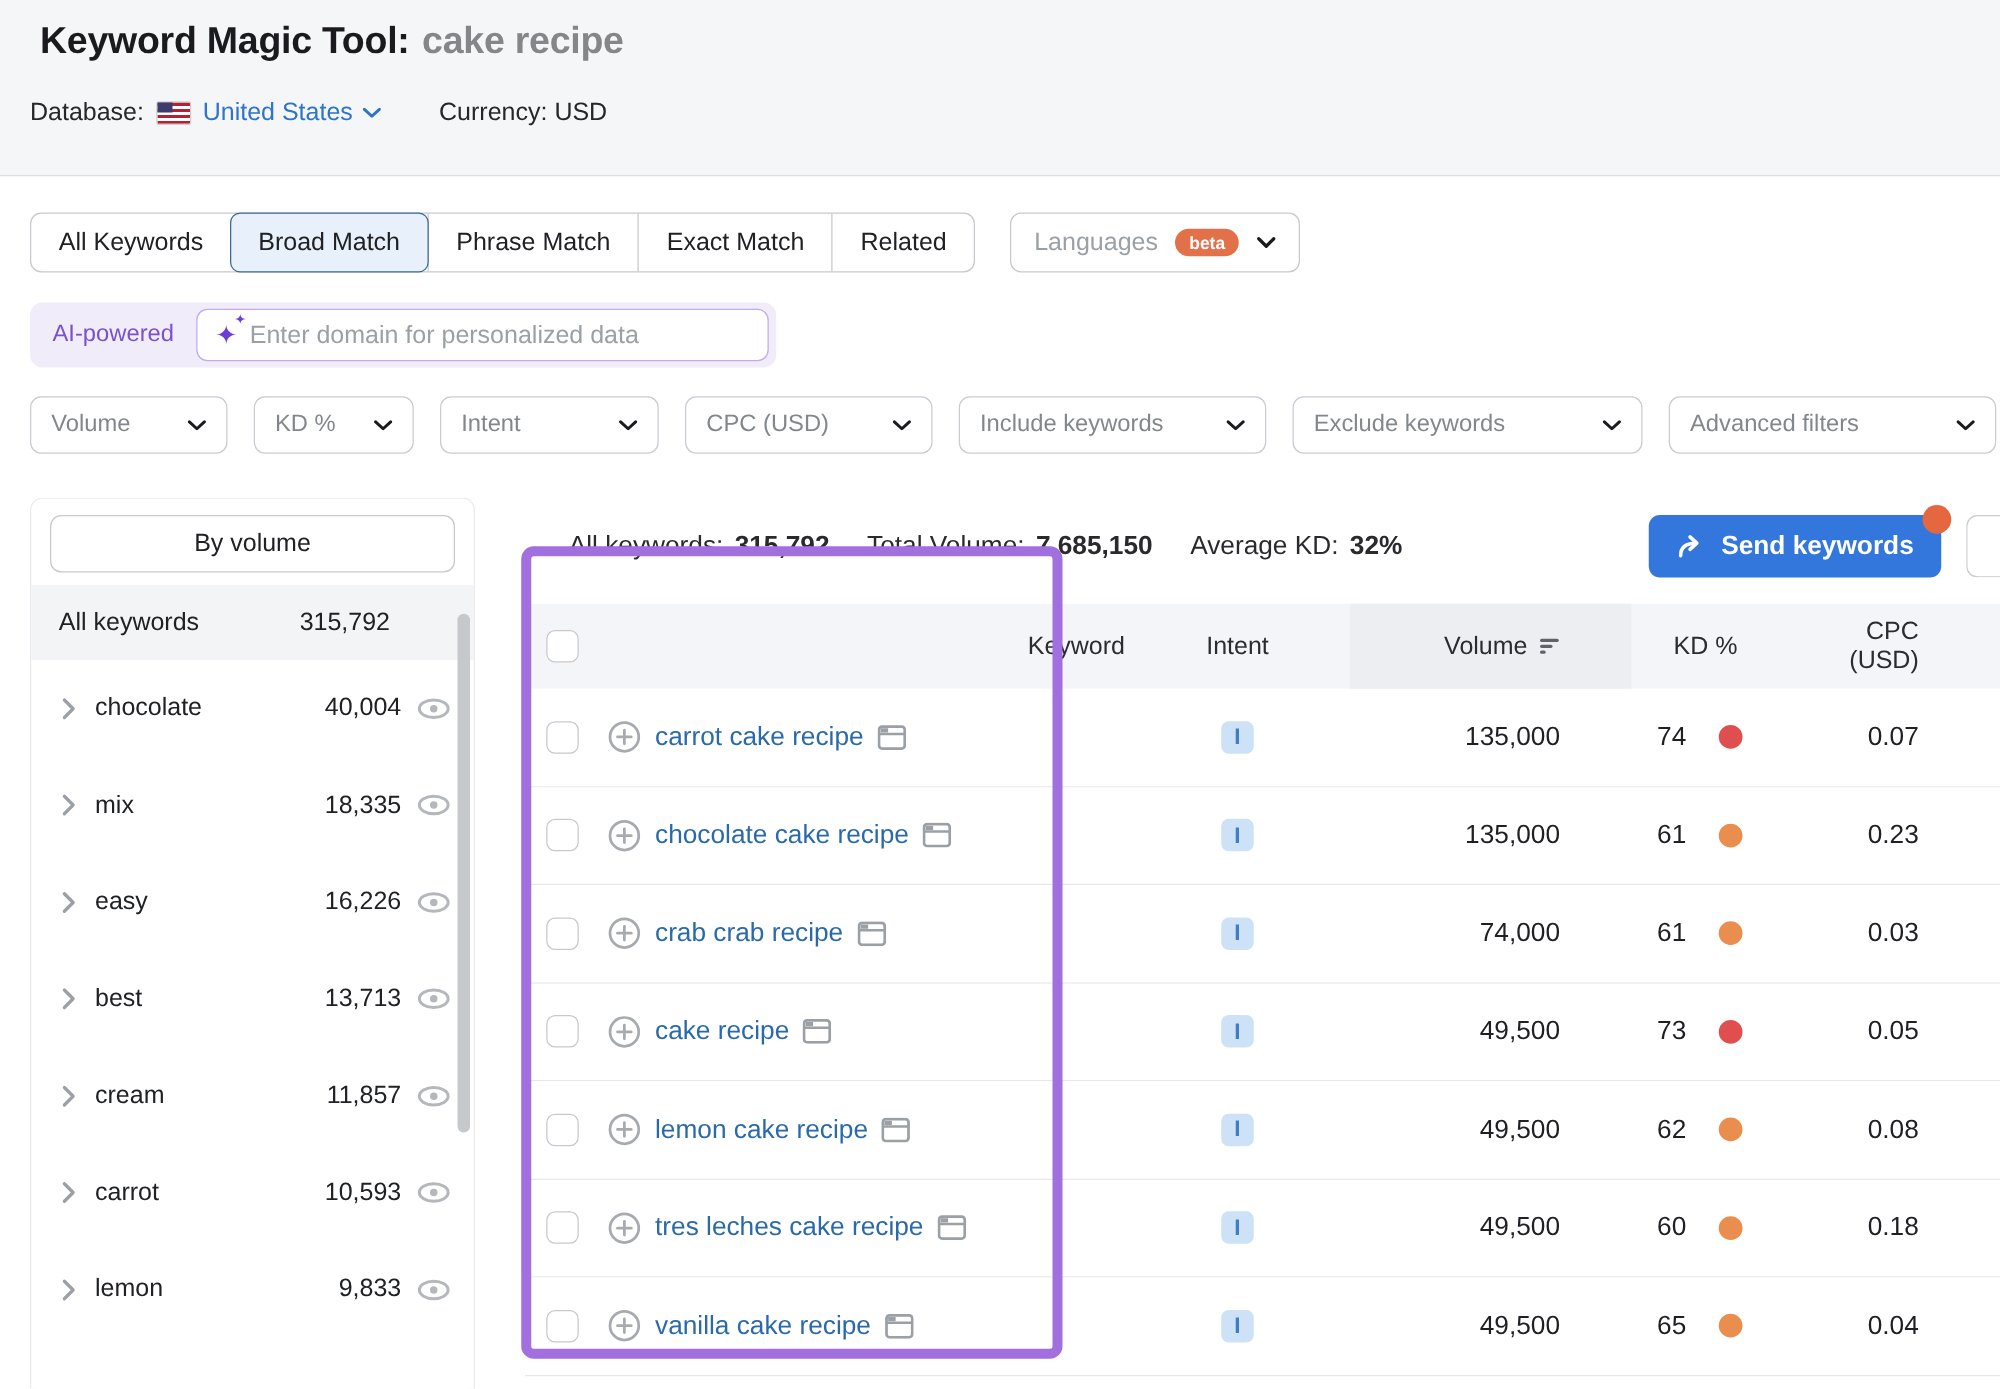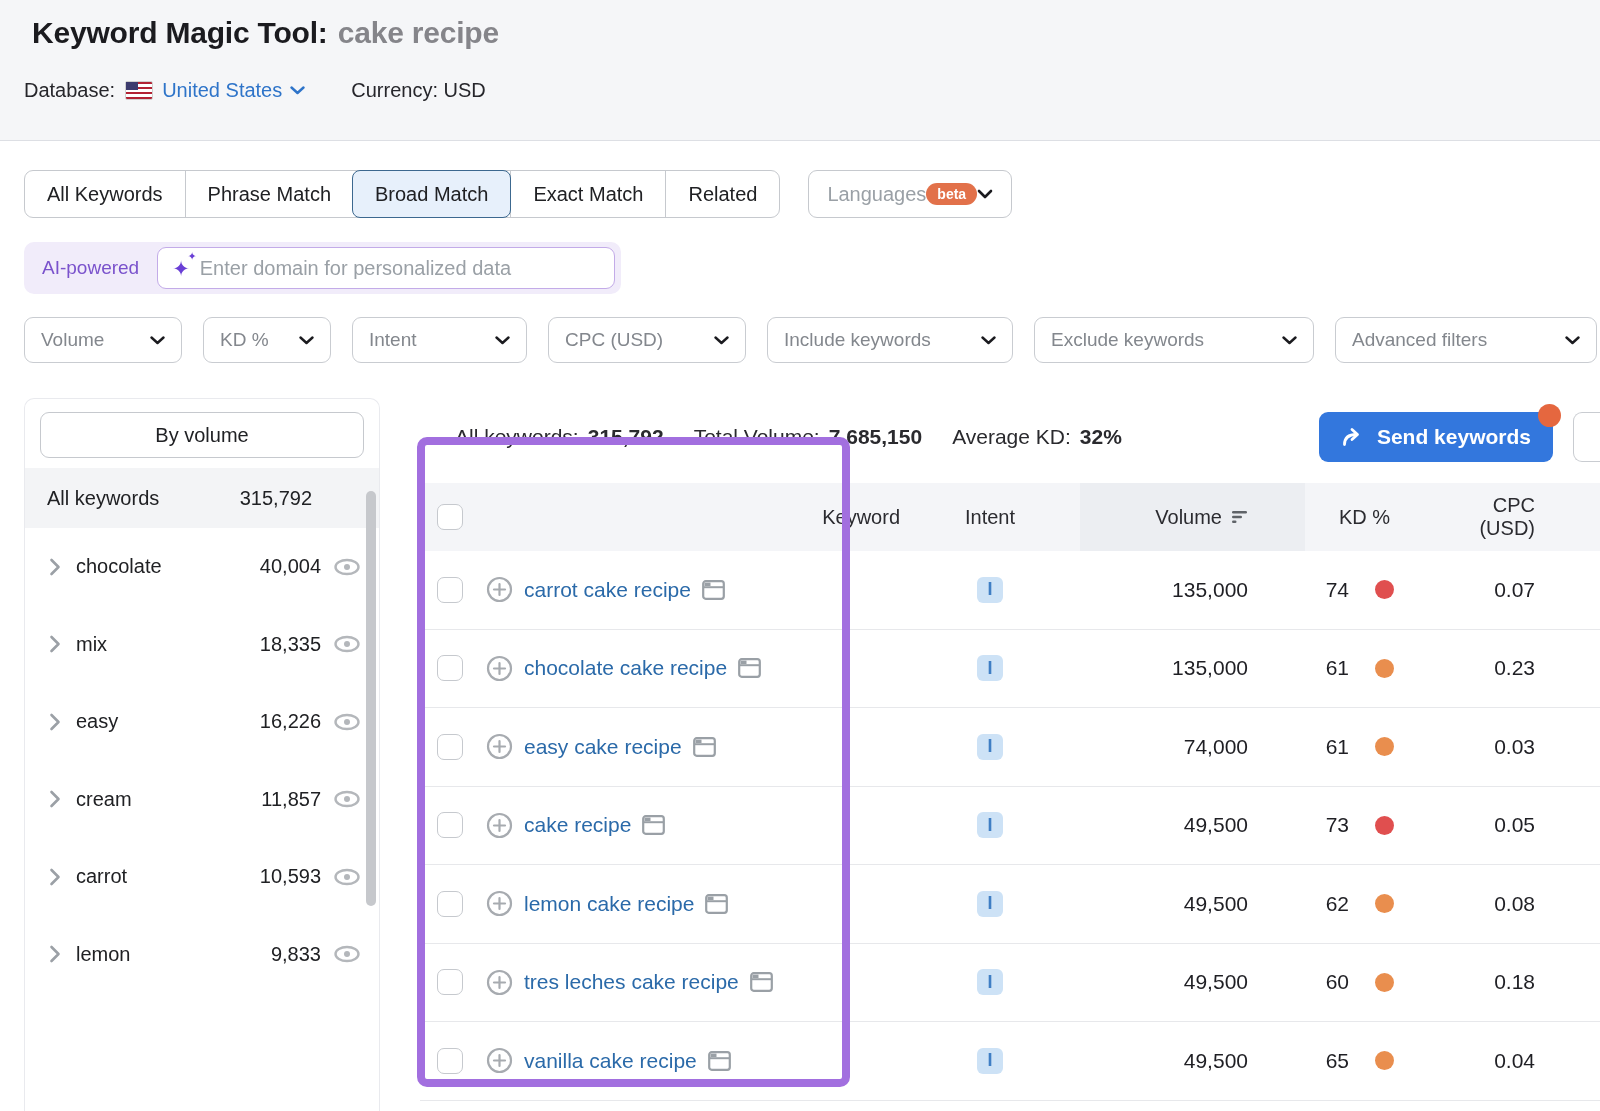--- a/index.html
+++ b/index.html
@@ -19,21 +19,21 @@
   .flag .canton{position:absolute;left:0;top:0;width:12px;height:8px;background:#3c3b6e;}
   .db-link{color:#2e74c9;display:flex;align-items:center;gap:8px;cursor:pointer;}
   .currency{margin-left:46px;}
   .chev{display:inline-block}
   
   .tabs-row{position:absolute;left:24px;top:170px;display:flex;gap:28px;height:48px;}
   .seg-group{display:flex;border:1px solid #c6c9ce;border-radius:9px;background:#fff;}
   .seg{padding:0 22px;display:flex;align-items:center;font-size:20px;color:#202124;border-left:1px solid #c6c9ce;cursor:pointer;white-space:nowrap;}
   .seg:first-child{border-left:none;}
   .seg.selected{background:#e7f0fb;border:1px solid #3c688f;border-radius:8px;margin:-1px;position:relative;z-index:1;}
-  .lang-btn{border:1px solid #c6c9ce;border-radius:9px;padding:0 18px;display:flex;align-items:center;font-size:20px;color:#9aa0a6;background:#fff;cursor:pointer;}
+  .lang-btn{border:1px solid #c6c9ce;border-radius:9px;padding:0 18px;display:flex;gap:14px;align-items:center;font-size:20px;color:#9aa0a6;background:#fff;cursor:pointer;}
   .beta-badge{background:#e2714a;color:#fff;font-size:14px;font-weight:700;padding:3px 11px;border-radius:11px;}
   
   .ai-row{position:absolute;left:24px;top:242px;background:#f1ecfa;border-radius:10px;padding:5px 6px 5px 0;display:flex;align-items:center;}
   .ai-label{padding:0 18px;color:#7a52cc;font-size:19px;}
   .ai-input-wrap{width:458px;height:42px;background:#fff;border:1.5px solid #c3abe8;border-radius:9px;display:flex;align-items:center;gap:8px;padding:0 14px;box-sizing:border-box;}
   .sparkle{color:#6a3fd6;font-size:21px;line-height:1;position:relative;}
   .sparkle .mini{position:absolute;top:-7px;right:-7px;font-size:11px;}
   .ai-input-wrap input{border:none;outline:none;flex:1;font-size:20px;color:#333;font-family:inherit;background:transparent;}
   .ai-input-wrap input::placeholder{color:#9aa0a6;}
   
@@ -108,23 +108,23 @@
       <span>Currency:</span> <span>USD</span>
     </span>
   </div>
 </div>
 
 <div class="tabs-row">
   <div class="seg-group">
 
       <div class="seg">All Keywords</div>
 
+      <div class="seg selected">Broad Match</div>
+
       <div class="seg">Phrase Match</div>
-
-      <div class="seg selected">Broad Match</div>
 
       <div class="seg">Exact Match</div>
 
       <div class="seg">Related</div>
 
   </div>
   <div class="lang-btn">
     <span>Languages</span>
     <span class="beta-badge">beta</span>
     <svg class="chev" width="16" height="10" viewBox="0 0 16 10">
@@ -247,20 +247,35 @@
       <span>easy</span>
       <span class="cnt">16,226</span>
       <span class="eye">
         <svg width="28" height="20" viewBox="0 0 28 20">
           <ellipse cx="14" cy="10" rx="11.5" ry="7" fill="none" stroke="#b4b7bb" stroke-width="2.4"></ellipse>
           <circle cx="14" cy="10" r="3" fill="#b4b7bb"></circle>
         </svg>
       </span>
     </div>
 
+    <div class="sb-row">
+      <span class="chevR">
+        <svg width="12" height="20" viewBox="0 0 12 20">
+          <polyline points="2.5,3 9.5,10 2.5,17" fill="none" stroke="#9ba0a6" stroke-width="2.6" stroke-linecap="round" stroke-linejoin="round"></polyline>
+        </svg>
+      </span>
+      <span>best</span>
+      <span class="cnt">13,713</span>
+      <span class="eye">
+        <svg width="28" height="20" viewBox="0 0 28 20">
+          <ellipse cx="14" cy="10" rx="11.5" ry="7" fill="none" stroke="#b4b7bb" stroke-width="2.4"></ellipse>
+          <circle cx="14" cy="10" r="3" fill="#b4b7bb"></circle>
+        </svg>
+      </span>
+    </div>
 
     <div class="sb-row">
       <span class="chevR">
         <svg width="12" height="20" viewBox="0 0 12 20">
           <polyline points="2.5,3 9.5,10 2.5,17" fill="none" stroke="#9ba0a6" stroke-width="2.6" stroke-linecap="round" stroke-linejoin="round"></polyline>
         </svg>
       </span>
       <span>cream</span>
       <span class="cnt">11,857</span>
       <span class="eye">
@@ -400,21 +415,21 @@
       <div class="trow">
         <div class="c-check">
           <span class="checkbox"></span>
         </div>
         <div class="kw-cell">
           <svg width="27" height="27" viewBox="0 0 27 27">
             <circle cx="13.5" cy="13.5" r="11.5" fill="none" stroke="#a7abb0" stroke-width="2.2"></circle>
             <line x1="13.5" y1="8" x2="13.5" y2="19" stroke="#a7abb0" stroke-width="2.2" stroke-linecap="round"></line>
             <line x1="8" y1="13.5" x2="19" y2="13.5" stroke="#a7abb0" stroke-width="2.2" stroke-linecap="round"></line>
           </svg>
-          <span class="kw-link">easy cake recipe</span>
+          <span class="kw-link">crab crab recipe</span>
           <svg width="23" height="20" viewBox="0 0 23 20">
             <rect x="1.2" y="1.2" width="20.6" height="17.6" rx="2.5" fill="none" stroke="#9aa0a6" stroke-width="2.2"></rect>
             <line x1="1.2" y1="7.2" x2="21.8" y2="7.2" stroke="#9aa0a6" stroke-width="2"></line>
             <rect x="2.5" y="2.6" width="6" height="3.4" fill="#9aa0a6"></rect>
           </svg>
         </div>
         <div class="int-cell">
           <span class="int-badge">I</span>
         </div>
         <div class="vol-cell">74,000</div>

